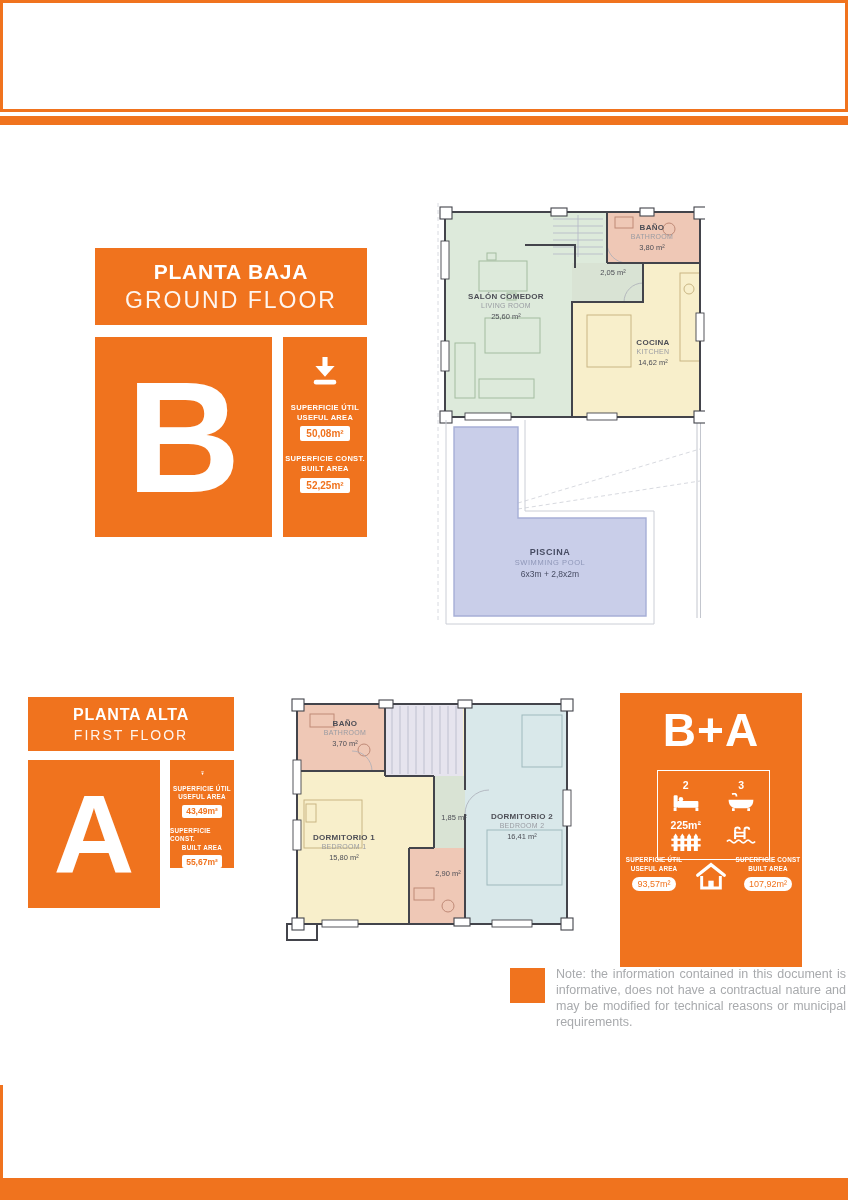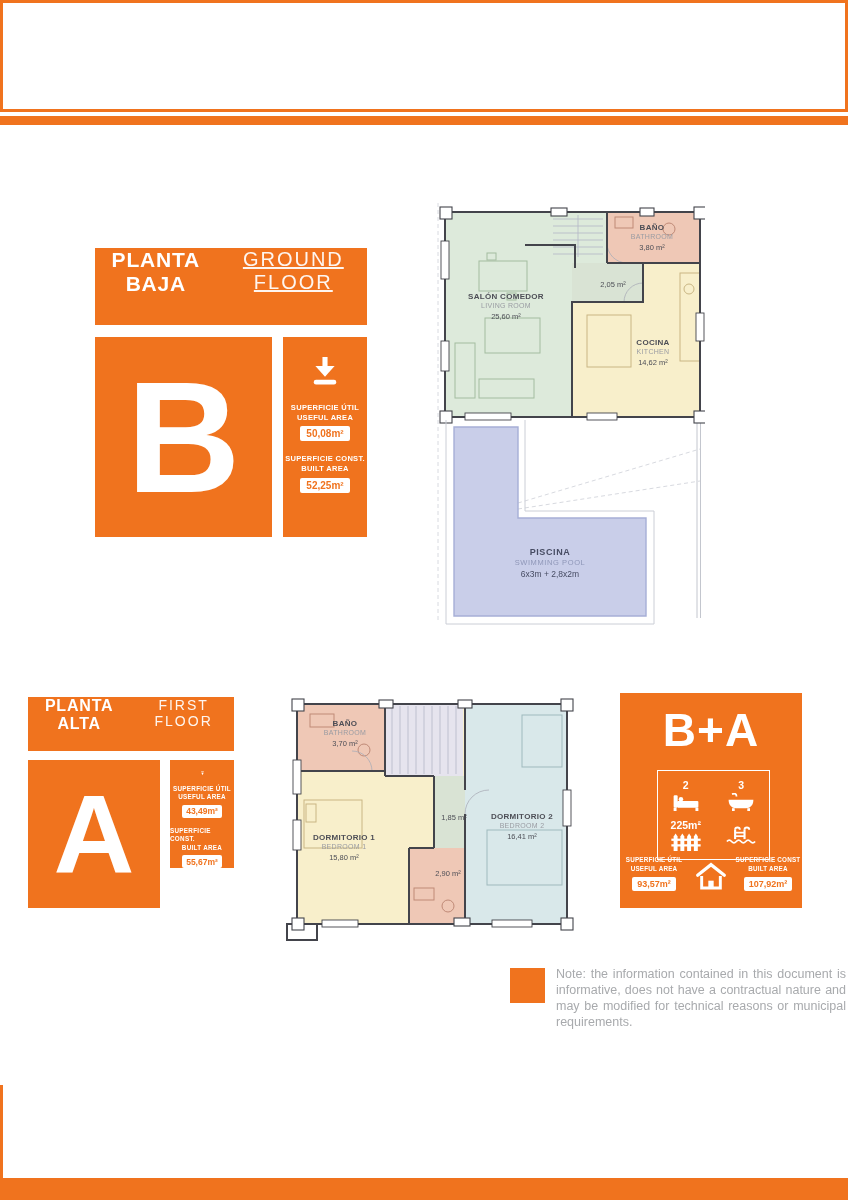--- a/index.html
+++ b/index.html
@@ -13,26 +13,26 @@
         font-family:"Liberation Sans","DejaVu Sans",sans-serif;}
   .abs{position:absolute;box-sizing:border-box;}
   .orange-bg{background:var(--orange);}
   
   .header-frame{left:0;top:0;width:848px;height:112px;background:#fff;border:3px solid var(--orange);}
   .header-bar{left:0;top:116px;width:848px;height:9px;}
   .footer-bar{left:0;top:1178px;width:848px;height:22px;}
   .footer-left-line{left:0;top:1085px;width:3px;height:93px;}
   
   .panel{color:#fff;text-align:center;}
-  .floor-header{display:flex;flex-direction:row;justify-content:center;gap:3px;}
+  .floor-header{display:flex;flex-direction:column;justify-content:center;gap:3px;}
   .floor-title{font-weight:bold;letter-spacing:.8px;}
   .floor-sub{letter-spacing:2px;color:rgba(255,255,255,.93);}
   .gf-header{left:95px;top:248px;width:272px;height:77px;}
   .gf-header .floor-title{font-size:21px;}
-  .gf-header .floor-sub{font-size:20px;text-decoration:underline;}
+  .gf-header .floor-sub{font-size:23px;}
   .ff-header{left:28px;top:697px;width:206px;height:54px;}
   .ff-header .floor-title{font-size:16px;}
   .ff-header .floor-sub{font-size:14px;}
   .letter-box{display:flex;align-items:center;justify-content:center;font-weight:bold;color:#fff;}
   .gf-letter{left:95px;top:337px;width:177px;height:200px;font-size:158px;}
   .ff-letter{left:28px;top:760px;width:132px;height:148px;font-size:112px;}
   .stat-box{display:flex;flex-direction:column;align-items:center;}
   .gf-stats{left:283px;top:337px;width:84px;height:200px;padding-top:17px;}
   .ff-stats{left:170px;top:760px;width:64px;height:108px;padding-top:11px;}
   .stat-group{display:flex;flex-direction:column;align-items:center;margin-top:13px;}
@@ -64,32 +64,32 @@
   .furn-y{stroke:#C9B684;stroke-width:1;fill:none;}
   .furn-p{stroke:#C08A77;stroke-width:1;fill:none;}
   .furn-b{stroke:#9FB9BD;stroke-width:1;fill:none;}
   .tread{stroke:#B4B6C6;stroke-width:.8;}
   .deck{stroke:#CBCED6;stroke-width:1;fill:none;}
   .poolline{stroke:#A6AED6;stroke-width:1.4;}
   .plot{stroke:#C3C6CE;stroke-width:1;fill:none;}
   .dash{stroke:#D8DAE0;stroke-width:1;fill:none;stroke-dasharray:4 3;}
   .arc{stroke:#ABADB7;stroke-width:.8;fill:none;}
   
-  .summary{left:620px;top:693px;width:182px;height:215px;color:#fff;}
+  .summary{left:620px;top:693px;width:182px;height:274px;color:#fff;}
   .summary-title{text-align:center;font-size:46px;font-weight:bold;margin-top:10px;letter-spacing:1px;}
   .feature-box{position:absolute;left:37px;top:77px;width:111px;height:80px;
                border:1.5px solid #fff;display:grid;grid-template-columns:1fr 1fr;
                grid-template-rows:1fr 1fr;align-items:center;justify-items:center;padding:4px 0;}
   .feature{display:flex;flex-direction:column;align-items:center;gap:2px;}
   .feature-num{font-size:10.5px;font-weight:bold;}
   .summary-stats{position:absolute;left:0;top:163px;width:182px;display:flex;
                  justify-content:center;align-items:flex-start;gap:8px;}
   .sum-stat{display:flex;flex-direction:column;align-items:center;width:66px;}
   .sum-label{font-size:6.3px;font-weight:bold;letter-spacing:.2px;line-height:1.4;text-align:center;}
-  .sum-chip{background:#fff;color:var(--orange);font-weight:bold;border-radius:2px;
+  .sum-chip{background:#fff;color:var(--orange);font-weight:normal;border-radius:7px;
             padding:2px 5px;font-size:9px;margin-top:3px;white-space:nowrap;}
   .house-wrap{margin-top:6px;}
   
   .note-square{left:510px;top:968px;width:35px;height:35px;}
   .note-text{left:556px;top:964px;width:290px;text-align:justify;}
   .note-es{font-size:12.5px;line-height:1.3;color:var(--textDark);margin:0;}
   .note-en{font-size:12.5px;line-height:1.28;color:var(--textGray);margin:2px 0 8px 0;}
 </style>
 </head>
 <body>
@@ -185,21 +185,21 @@
     <div class="room-label" style="left:69px;top:114px;">
       <div class="room-name">SALÓN COMEDOR</div>
       <div class="room-sub">LIVING ROOM</div>
       <div class="room-area">25,60 m²</div>
     </div>
     <div class="room-label" style="left:215px;top:45px;">
       <div class="room-name">BAÑO</div>
       <div class="room-sub">BATHROOM</div>
       <div class="room-area">3,80 m²</div>
     </div>
-    <div class="room-label" style="left:176px;top:92px;">
+    <div class="room-label" style="left:176px;top:80px;">
       <div class="area-only">2,05 m²</div>
     </div>
     <div class="room-label" style="left:216px;top:160px;">
       <div class="room-name">COCINA</div>
       <div class="room-sub">KITCHEN</div>
       <div class="room-area">14,62 m²</div>
     </div>
     <div class="room-label pool-label" style="left:113px;top:370px;">
       <div class="room-name">PISCINA</div>
       <div class="room-sub">SWIMMING POOL</div>

